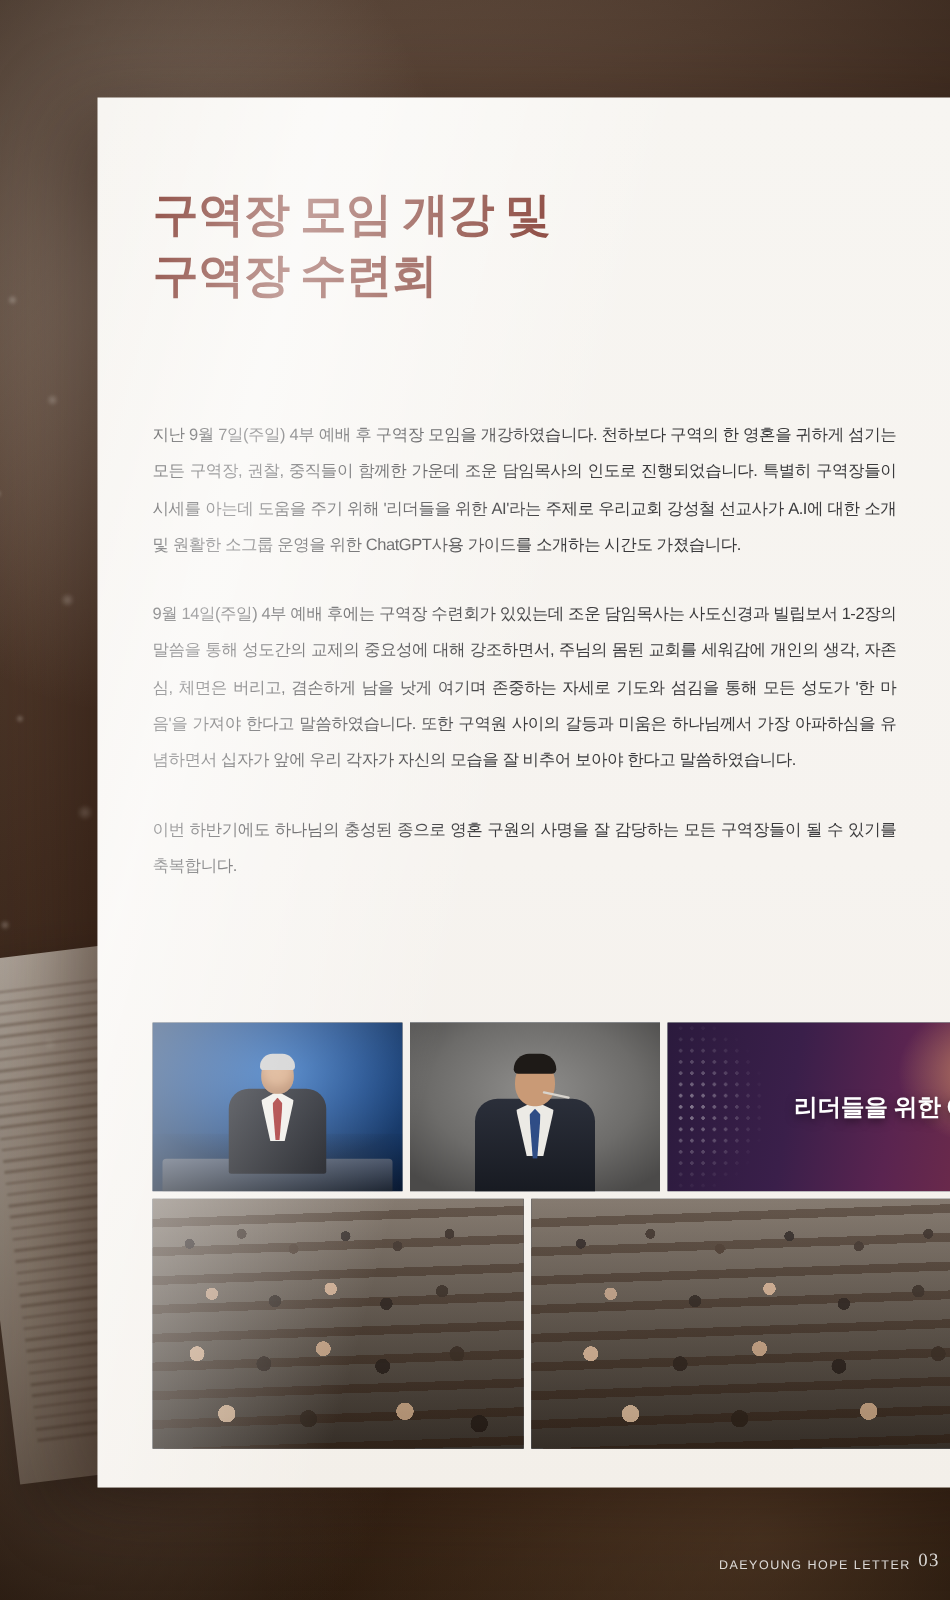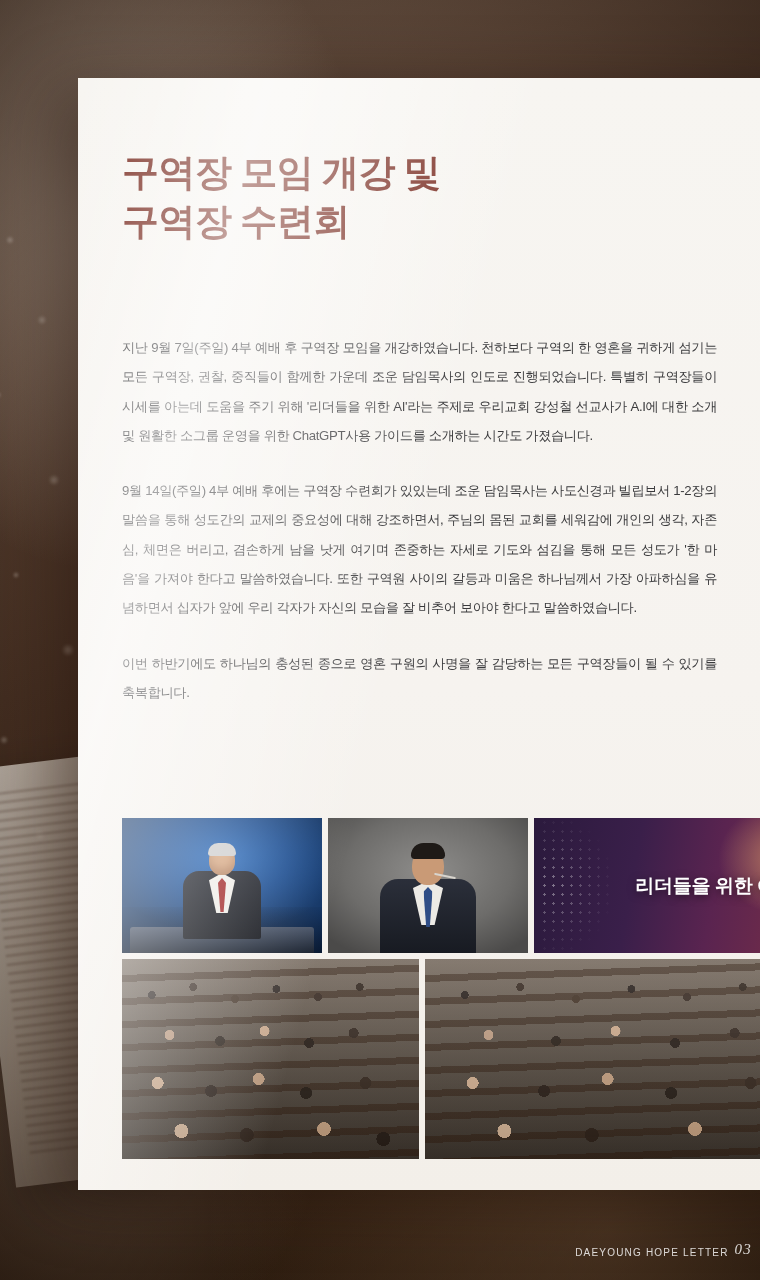--- a/index.html
+++ b/index.html
@@ -270,21 +270,21 @@
     position: absolute;
     right: 8px;
     bottom: 22px;
     display: flex;
     align-items: flex-end;
     gap: 6px;
     color: rgba(255,255,255,0.82);
     letter-spacing: 1.2px;
   }
   .footer-brand { font-size: 10px; }
-  .footer-page { font-size: 15px; font-family: "Liberation Serif", serif; font-style: italic; }
+  .footer-page { font-size: 15px; font-family: "Liberation Serif", serif; }
 </style>
 </head>
 <body>
 
 <div class="bg">
   <div class="bg-branch"></div>
   <div class="bg-book">
     <div class="bg-book-lines"></div>
   </div>
   <div class="bg-vignette"></div>

